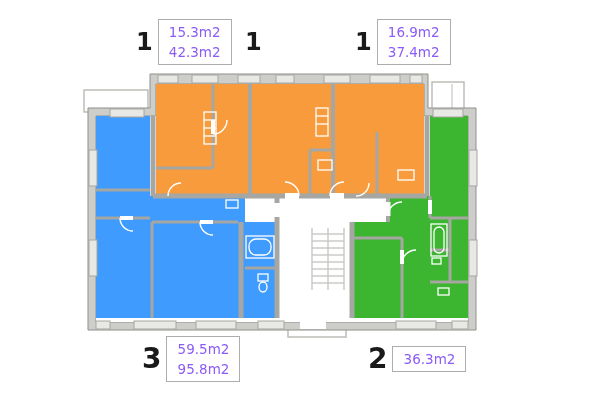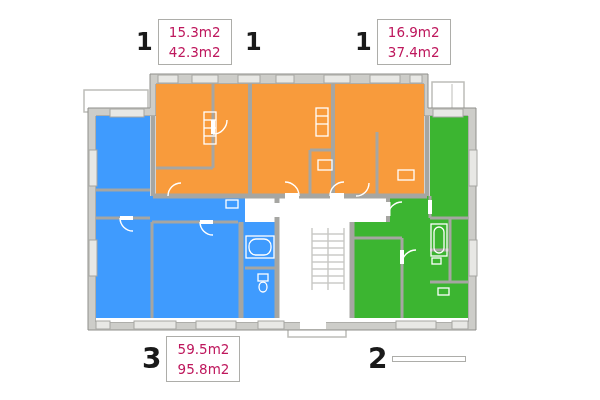--- a/index.html
+++ b/index.html
@@ -3,21 +3,21 @@
 <meta charset="utf-8">
 <style>
   html,body{margin:0;padding:0;background:#ffffff;}
   body{width:600px;height:400px;font-family:"DejaVu Sans","Liberation Sans",sans-serif;}
   .stage{position:relative;width:600px;height:400px;overflow:hidden;background:#fff;}
   .plan-svg{position:absolute;left:0;top:0;}
   .unit-label{position:absolute;display:flex;align-items:center;gap:5px;color:#1a1a1a;}
   .unit-label .num{font-weight:bold;font-size:24px;line-height:1;}
   .unit-label.big .num{font-size:28px;}
   .area-box{background:#fff;border:1px solid #adadA9;padding:2px 8px;text-align:center;
-            font-size:13.5px;line-height:20px;min-width:56px;color:#be185d;}
+            font-size:13.5px;line-height:20px;min-width:56px;color:#8b5cf6;}
 </style>
 </head>
 <body>
 
 <div class="stage">
 
   <svg class="plan-svg" width="600" height="400" viewBox="0 0 600 400">
 
     <rect x="84" y="90" width="64" height="22" fill="#ffffff" stroke="#bdbdb9" stroke-width="1.5"></rect>
     <g stroke="#bdbdb9" fill="#ffffff">
@@ -174,16 +174,17 @@
   <div class="unit-label big" style="left:142px;top:334px;height:50px;">
     <span class="num">3</span>
     <div class="area-box">
       <div>59.5m2</div>
       <div>95.8m2</div>
     </div>
   </div>
   <div class="unit-label big" style="left:368px;top:334px;height:50px;">
     <span class="num">2</span>
     <div class="area-box">
+      <div>36.3m2</div>
     </div>
   </div>
 
 </div>
 
 </body></html>

